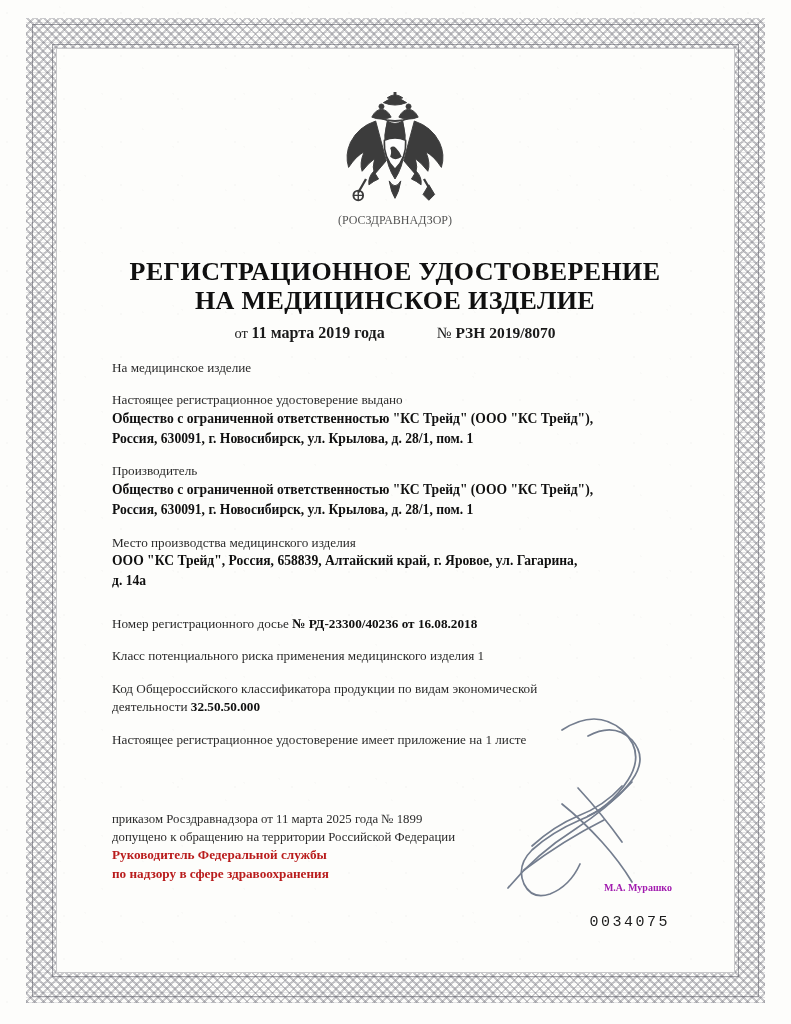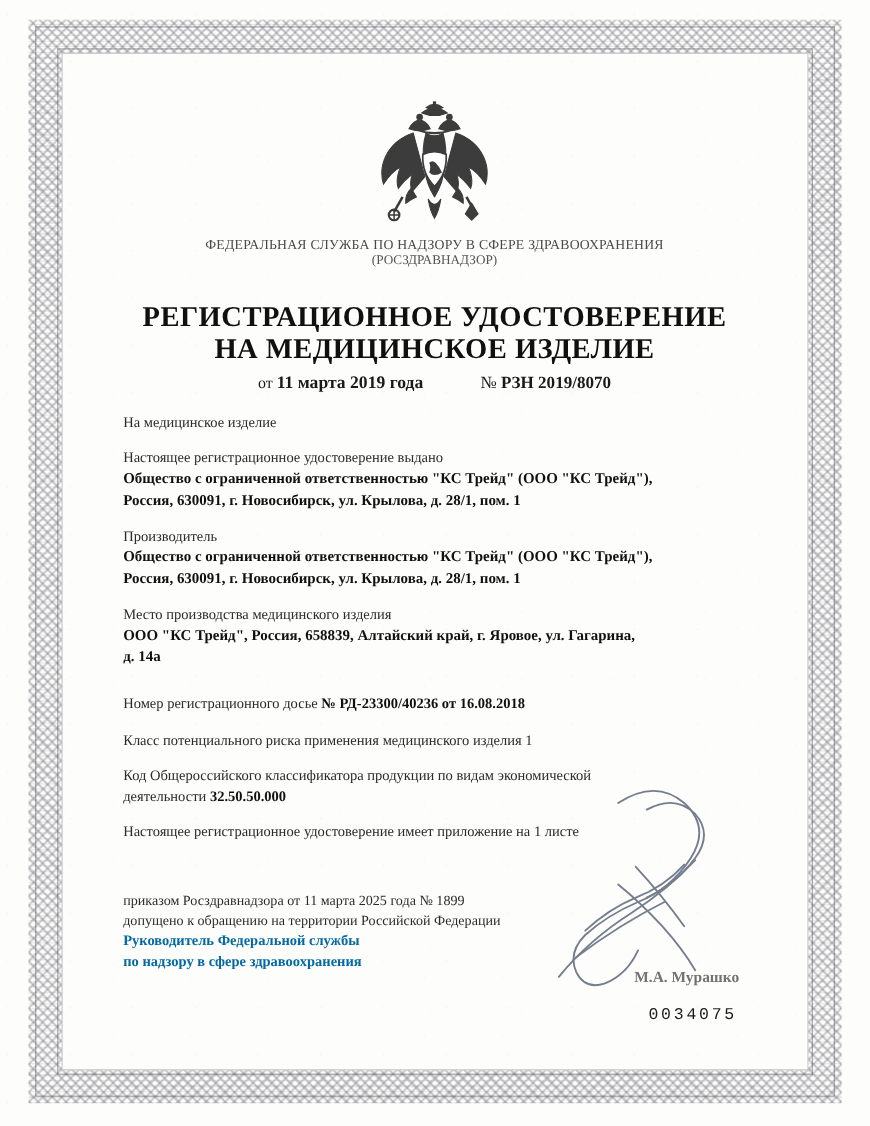--- a/index.html
+++ b/index.html
@@ -178,30 +178,30 @@
     top: 810px;
     width: 566px;
   }
   .footer .line {
     font-size: 12.8px;
     line-height: 1.42;
     color: #2b2b2b;
   }
   .footer .line.bold {
     font-weight: bold;
-    color: #0369a1;
+    color: #b91c1c;
     font-size: 13.2px;
   }
   .footer .signer {
     position: absolute;
     right: 6px;
     top: 72px;
     font-weight: bold;
-    font-size: 14px;
-    color: #737373;
+    font-size: 10px;
+    color: #a21caf;
   }
   .footer .serial {
     position: absolute;
     right: 8px;
     top: 104px;
     font-family: "Liberation Mono", monospace;
     font-size: 15px;
     letter-spacing: 2.5px;
     color: #1b1b1b;
   }
@@ -260,21 +260,20 @@
           <path d="M30 90 l-8 14 M90 90 l8 14" stroke-width="2.4"></path>
           <circle cx="22" cy="107" r="5" fill="none" stroke-width="2"></circle>
           <path d="M22 102 v10 M17 107 h10" stroke-width="1.4"></path>
           <path d="M95 96 l6 10 l-6 6 l-6-6z"></path>
 
           <path d="M54 92 q6 10 12 0 q-2 12-6 18 q-4-6-6-18z"></path>
         </g>
       </svg>
     </div>
 
-    <div class="agency-name">ФЕДЕРАЛЬНАЯ СЛУЖБА ПО НАДЗОРУ В СФЕРЕ ЗДРАВООХРАНЕНИЯ</div>
     <div class="agency-sub">(РОСЗДРАВНАДЗОР)</div>
 
     <div class="doc-title">
       <span>РЕГИСТРАЦИОННОЕ УДОСТОВЕРЕНИЕ</span>
       <span class="line2">НА МЕДИЦИНСКОЕ ИЗДЕЛИЕ</span>
     </div>
 
     <div class="title-meta">
       <div class="date">
         <span>от</span>

